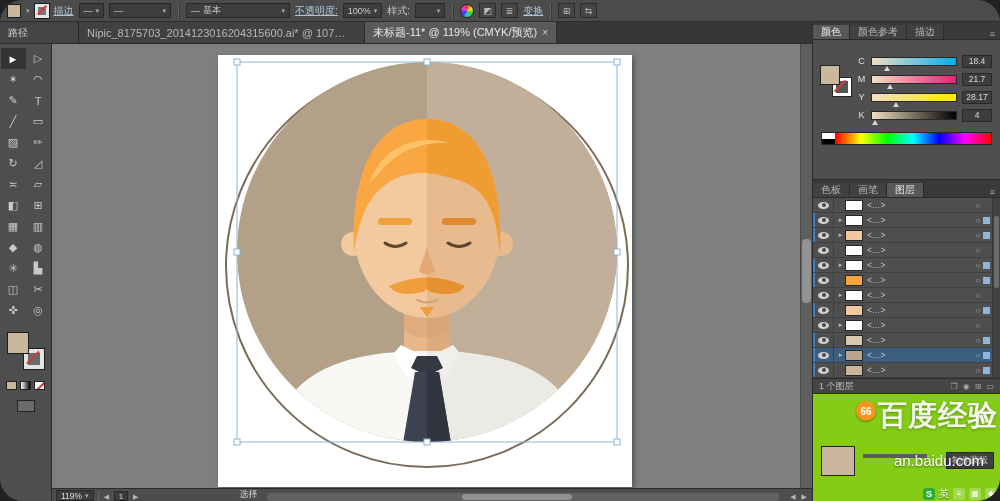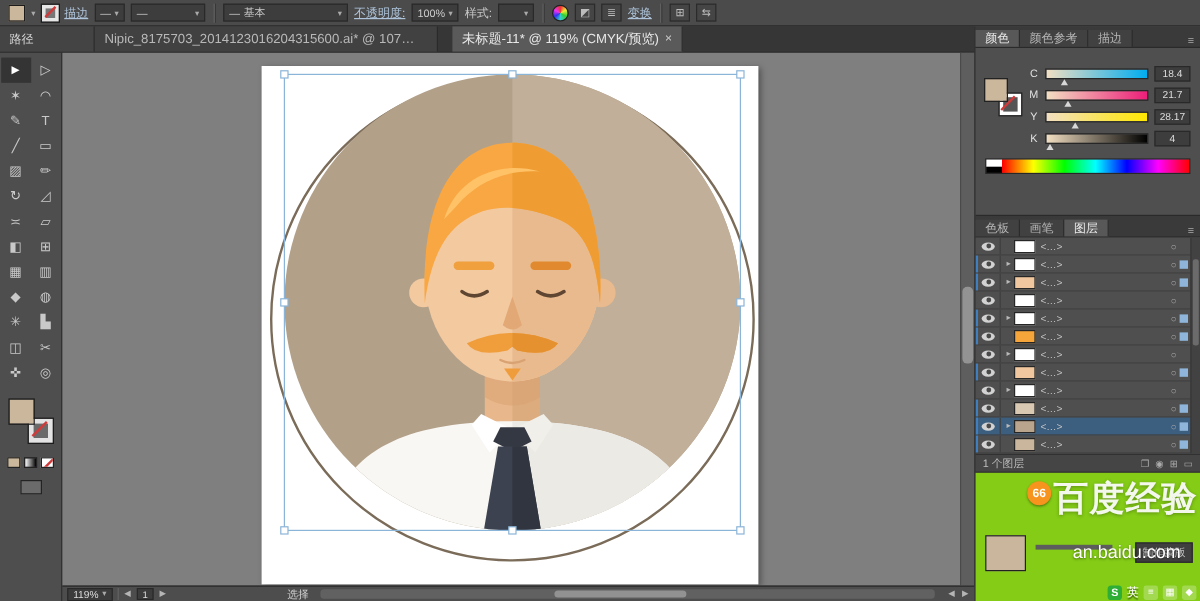--- a/index.html
+++ b/index.html
@@ -1,34 +1,34 @@
 <!DOCTYPE html>
 <html style="--fill_swatch: #cbb79c; --bg_left: #b2a089; --bg_right: #c1af99; --skin: #f3c9a0; --skin_shade: #e9ba8d; --hair: #f8a742; --hair_shade: #ef9c33; --brow: #f0a03c; --shirt: #f8f7f4; --shirt_shade: #ebeae5; --tie: #3d4250; --tie_dark: #343842; --neck: #e8b88c; --neck_shade: #dcab7e; --outline: #7b6c59; --sel_blue: #8ab4d8; --thumb_tan: #c9b69c;"><head>
 <meta charset="utf-8">
 <style>
 *{margin:0;padding:0;box-sizing:border-box;}
 body{background:#222;}
-#app{position:relative;width:1000px;height:501px;background:#3c3c3c;font-family:"Liberation Sans","DejaVu Sans",sans-serif;overflow:hidden;color:#c8c8c8;user-select:none;}
+#app{position:relative;width:1000px;height:501px;background:#3c3c3c;font-family:"Liberation Sans","DejaVu Sans",sans-serif;overflow:hidden;color:#c8c8c8;user-select:none;border-radius:23px;}
 
 .control-bar{position:absolute;left:0;top:0;width:100%;height:22px;background:#4b4b4b;border-bottom:1px solid #2c2c2c;display:flex;align-items:center;gap:5px;padding:0 7px;}
 .cb-label{font-size:10px;color:#c8c8c8;white-space:nowrap;}
 .cb-link{font-size:10px;color:#aec4da;text-decoration:underline;white-space:nowrap;cursor:pointer;}
 .cb-box{height:15px;background:#3d3d3d;border:1px solid #292929;color:#ccc;font-size:9px;display:flex;align-items:center;gap:3px;padding:0 4px;white-space:nowrap;}
 .cb-sep{width:1px;height:16px;background:#5f5f5f;box-shadow:1px 0 0 #383838;margin:0 2px;}
 .sw-fill{width:14px;height:14px;background:var(--fill_swatch);border:1px solid #1c1c1c;}
 .sw-stroke{width:14px;height:14px;border:3px solid #e6e6e6;outline:1px solid #1c1c1c;position:relative;background:#777;}
 .sw-stroke::after{content:"";position:absolute;left:3px;top:-3px;width:2px;height:12px;background:#d03a3a;transform:rotate(45deg);}
 .recolor{width:14px;height:14px;border-radius:50%;background:conic-gradient(#e33,#ee3,#3c3,#3cc,#33e,#e3e,#e33);border:1px solid #222;}
 .cb-icon{width:17px;height:15px;background:#454545;border:1px solid #2b2b2b;color:#bdbdbd;font-size:9px;display:flex;align-items:center;justify-content:center;}
 .tiny{font-size:7px;color:#aaa;}
 
 .tab-bar{position:absolute;left:0;top:22px;width:812px;height:22px;background:#363636;display:flex;align-items:stretch;border-bottom:1px solid #2c2c2c;}
 .path-label{width:79px;display:flex;align-items:center;padding-left:8px;font-size:10px;color:#d5d5d5;background:#444;border-right:1px solid #2a2a2a;}
 .tab{display:flex;align-items:center;gap:5px;padding:0 8px;background:#414141;border-right:1px solid #2a2a2a;max-width:286px;overflow:hidden;}
-.tab.active{background:#5a5a5a;margin-left:12px;}
+.tab.active{background:#5a5a5a;}
 .tab-label{font-size:11px;color:#b8b8b8;white-space:nowrap;overflow:hidden;text-overflow:ellipsis;}
 .tab.active .tab-label{color:#e8e8e8;}
 .tab-close{font-size:10px;color:#cfcfcf;}
 
 .toolbox{position:absolute;left:0;top:44px;bottom:0;width:52px;background:#4e4e4e;border-right:1px solid #2c2c2c;}
 .tools{display:grid;grid-template-columns:25px 25px;justify-content:center;padding-top:4px;}
 .tool{width:25px;height:21px;display:flex;align-items:center;justify-content:center;color:#c9c9c9;font-size:11px;}
 .tool.tactive{background:#343434;color:#fff;}
 .tbx-swatches{position:relative;width:36px;height:36px;margin:12px auto 0;}
 .tbx-stroke{position:absolute;right:0;bottom:0;width:20px;height:20px;border:4px solid #e3e3e3;outline:1px solid #1c1c1c;background:#6a6a6a;}
@@ -84,21 +84,21 @@
 .rsel .lselbox,.ractive .lselbox{background:#8fb6da;}
 .lscroll{position:absolute;right:0;top:0;width:8px;height:100%;background:#424242;border-left:1px solid #383838;}
 .lscroll-thumb{margin:18px 1px 0;height:72px;background:#6b6b6b;border-radius:2px;}
 .lstatus{height:16px;flex:none;display:flex;align-items:center;background:#454545;border-top:1px solid #2d2d2d;border-bottom:1px solid #2d2d2d;font-size:9px;color:#bdbdbd;padding:0 6px;gap:6px;}
 .lstatus .licons{margin-left:auto;display:flex;gap:5px;font-size:8px;color:#aaa;}
 .bottom-panel{flex:1;position:relative;background:#84cc16;}
 .tp-thumb{position:absolute;left:8px;top:52px;width:34px;height:30px;background:var(--thumb_tan);border:1px solid #222;}
 .tp-line{position:absolute;left:50px;top:60px;width:64px;height:4px;background:#5d5d5d;}
 .mask-btn{position:absolute;right:6px;top:58px;font-size:9px;color:#c5c5c5;background:#3f3f3f;border:1px solid #2a2a2a;padding:1px 5px;}
 
-.status-bar{position:absolute;left:52px;bottom:0;width:760px;height:13px;background:#4d4d4d;border-top:1px solid #2b2b2b;display:flex;align-items:center;gap:4px;padding:0 4px;font-size:9px;}
+.status-bar{position:absolute;left:52px;bottom:0;width:760px;height:13px;background:#4d4d4d;border-top:1px solid #2b2b2b;display:flex;align-items:flex-end;gap:4px;padding:0 4px;font-size:9px;}
 .zoom-box{display:flex;align-items:center;gap:3px;height:11px;background:#3c3c3c;border:1px solid #292929;padding:0 4px;font-size:8.5px;color:#ddd;}
 .sb-sep{width:1px;height:10px;background:#636363;}
 .sb-btn{color:#b5b5b5;font-size:7px;padding:0 1px;}
 .sb-field{min-width:14px;height:10px;background:#3c3c3c;border:1px solid #292929;color:#ddd;font-size:8px;display:flex;align-items:center;justify-content:center;padding:0 2px;}
 .sb-hint{margin-left:96px;color:#d0d0d0;font-size:9px;}
 .hscroll{flex:1;height:8px;background:#616161;border-radius:3px;margin:0 6px;position:relative;}
 .hthumb{position:absolute;left:38%;width:110px;top:1px;bottom:1px;background:#929292;border-radius:3px;}
 
 .wm{position:absolute;right:2px;top:396px;z-index:30;display:flex;align-items:flex-start;gap:2px;pointer-events:none;}
 .wm-badge{width:20px;height:20px;border-radius:50%;background:#f7941d;color:#fff;font-size:10px;font-weight:bold;display:flex;align-items:center;justify-content:center;margin-top:5px;box-shadow:0 1px 2px rgba(0,0,0,.4);}

